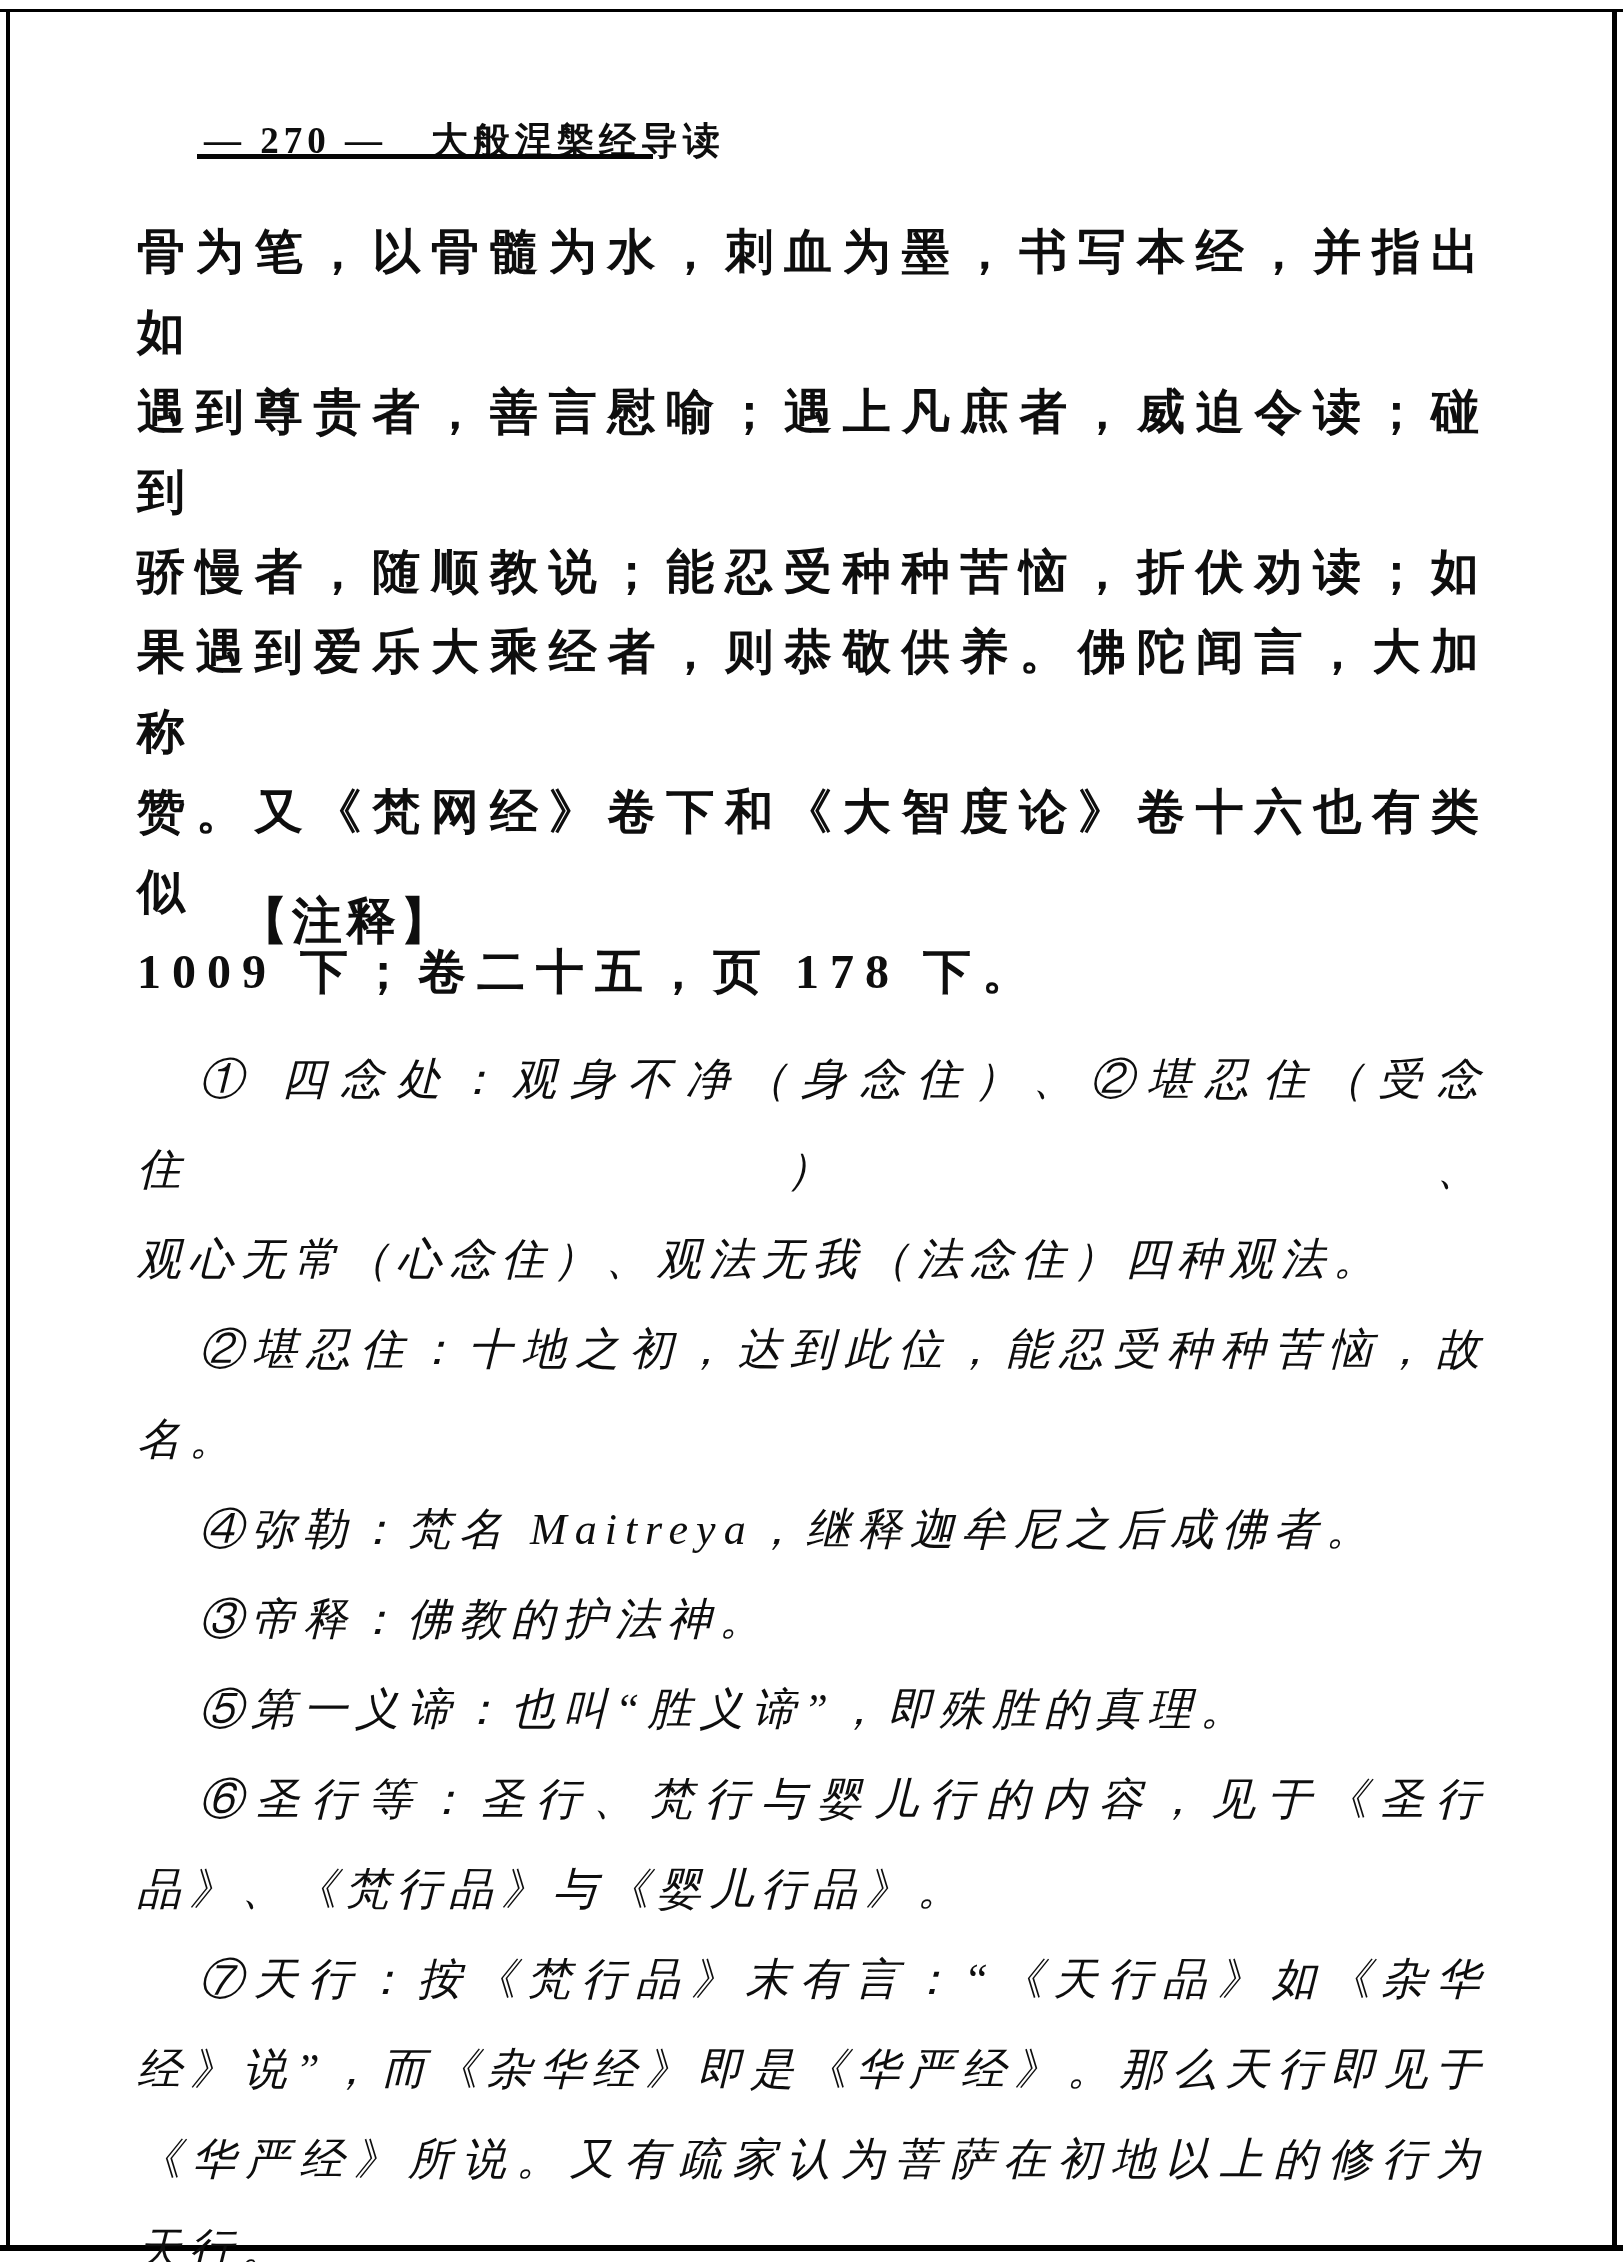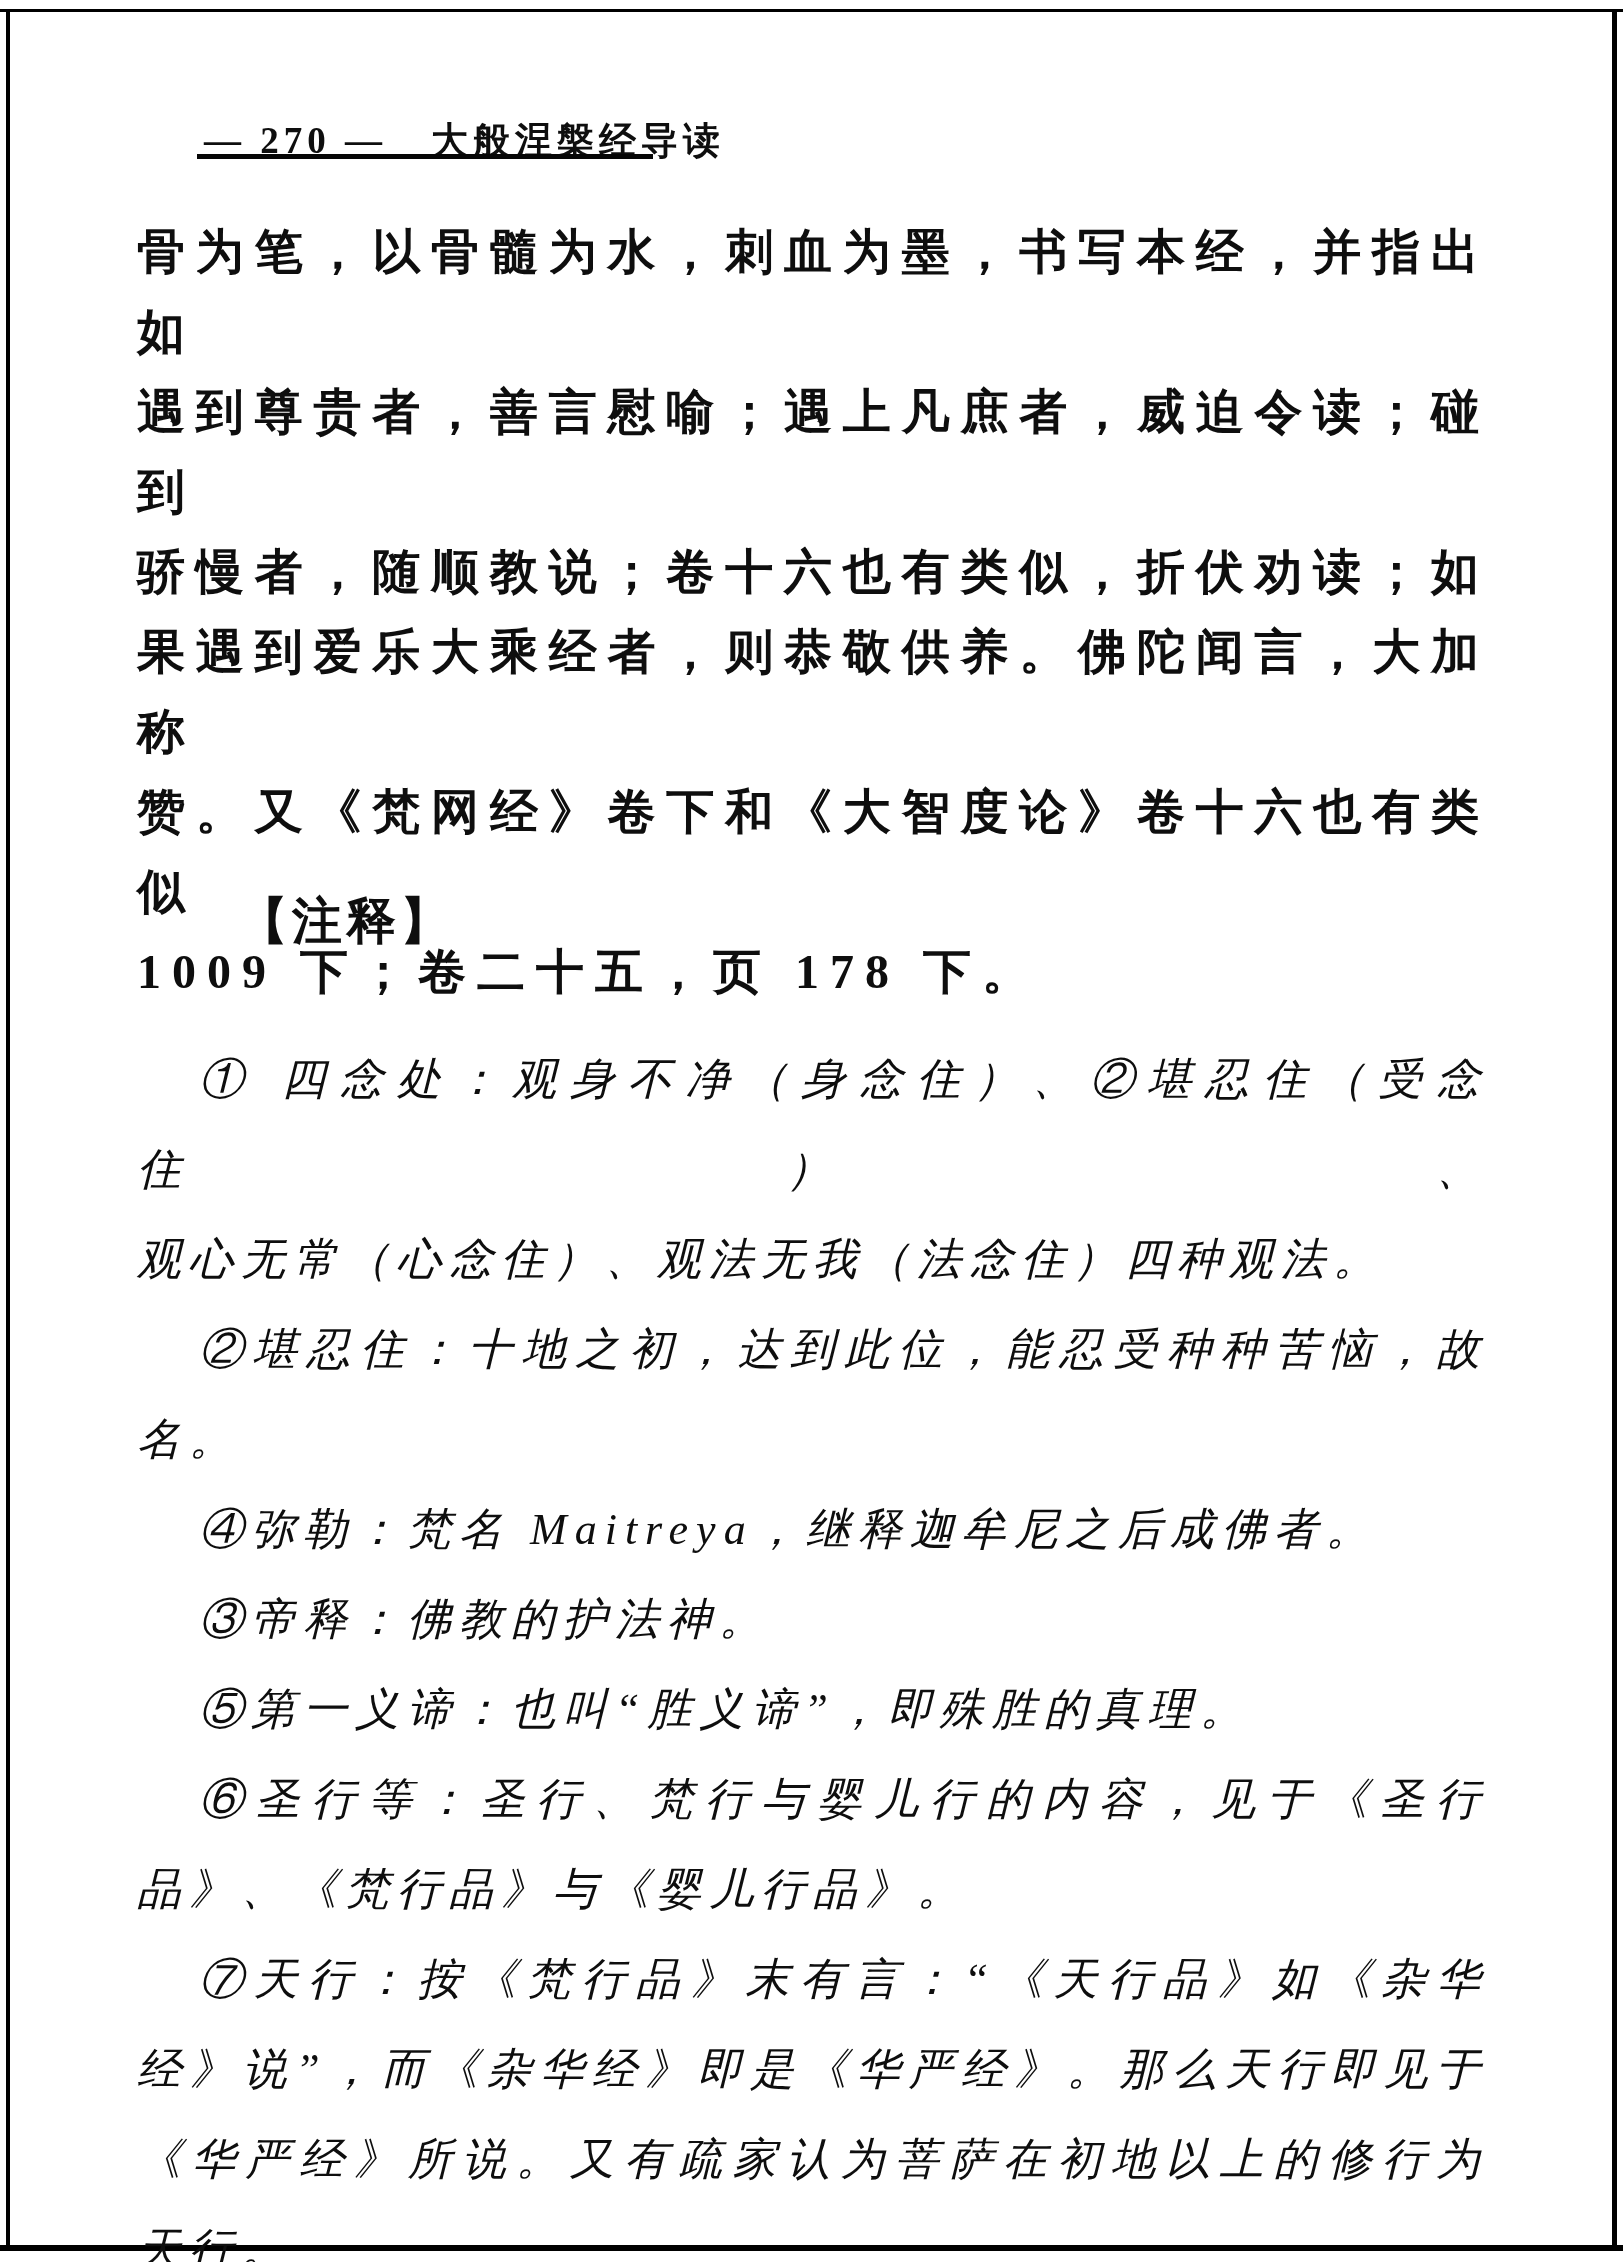--- a/index.html
+++ b/index.html
@@ -72,21 +72,21 @@
   <div class="edge bottom"></div>
 
   <div class="header">
     <span class="pagenum">— 270 —</span><span class="title">大般涅槃经导读</span>
   </div>
   <div class="header-rule"></div>
 
   <div class="para">
     <div class="pline">骨为笔，以骨髓为水，刺血为墨，书写本经，并指出如</div>
     <div class="pline">遇到尊贵者，善言慰喻；遇上凡庶者，威迫令读；碰到</div>
-    <div class="pline">骄慢者，随顺教说；卷十六也有类似，折伏劝读；如</div>
+    <div class="pline">骄慢者，随顺教说；能忍受种种苦恼，折伏劝读；如</div>
     <div class="pline">果遇到爱乐大乘经者，则恭敬供养。佛陀闻言，大加称</div>
     <div class="pline">赞。又《梵网经》卷下和《大智度论》卷十六也有类似</div>
     <div class="pline plain">1009 下；卷二十五，页 178 下。</div>
   </div>
 
   <div class="section-heading">【注释】</div>
 
   <div class="notes">
     <div class="nline indent">① 四念处：观身不净（身念住）、②堪忍住（受念住）、</div>
     <div class="nline plain">观心无常（心念住）、观法无我（法念住）四种观法。</div>

